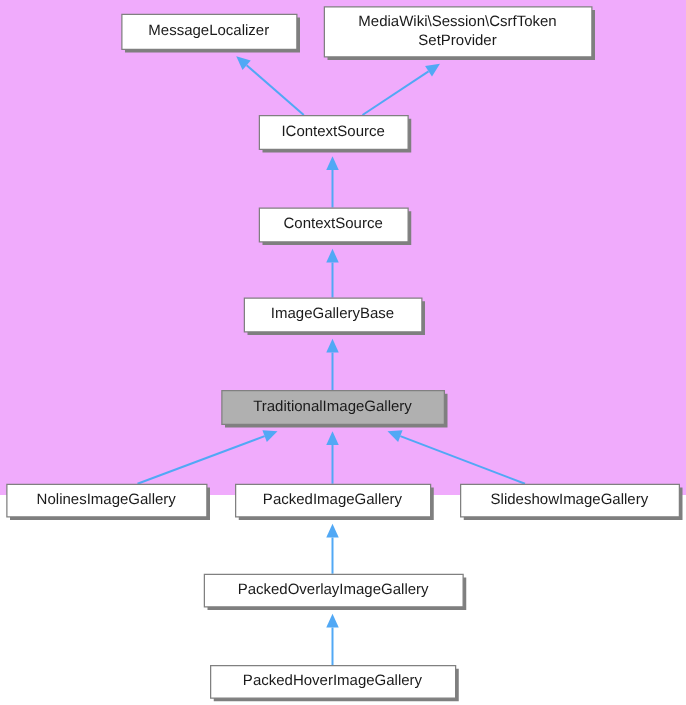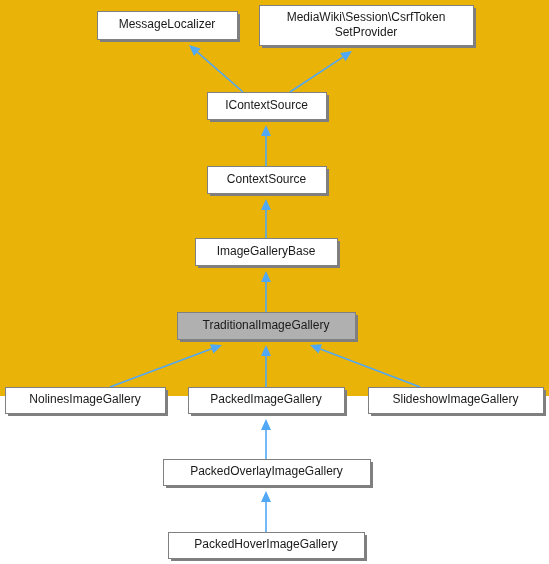--- a/index.html
+++ b/index.html
@@ -11,21 +11,21 @@
   body {
     width: 549px;
     height: 564px;
     font-family: "Liberation Sans", sans-serif;
     overflow: hidden;
   }
   #diagram-root {
     position: relative;
     width: 549px;
     height: 396px;
-    background: #eab308;
+    background: #f0abfc;
   }
   #uml-svg {
     position: absolute;
     left: 0;
     top: 0;
     width: 549px;
     height: 564px;
     display: block;
   }
   .node-box {

